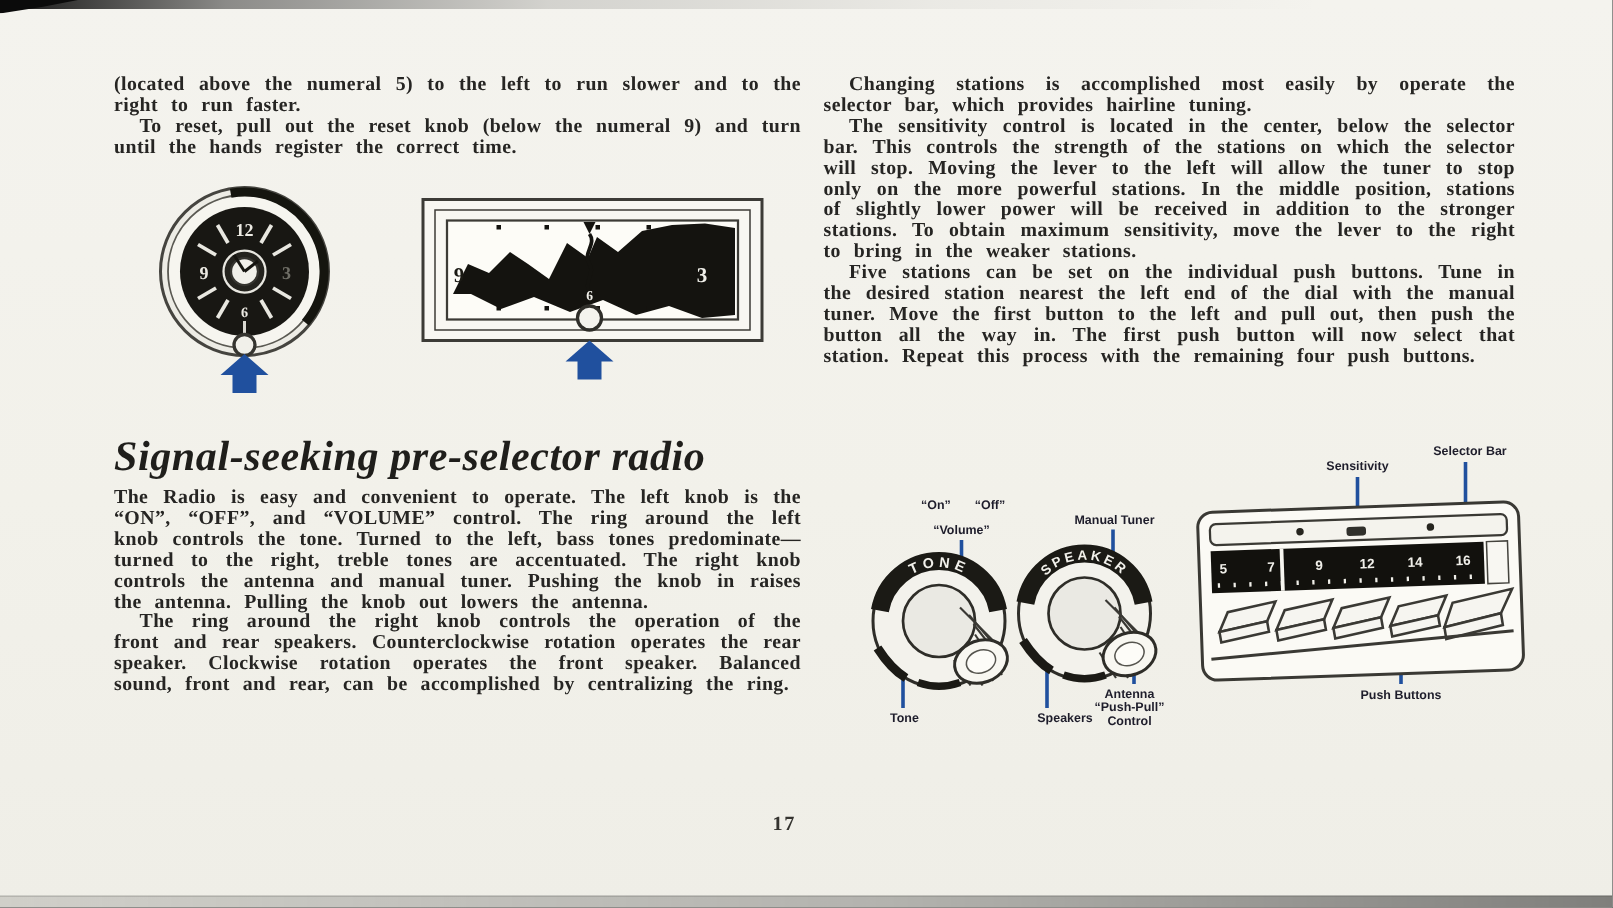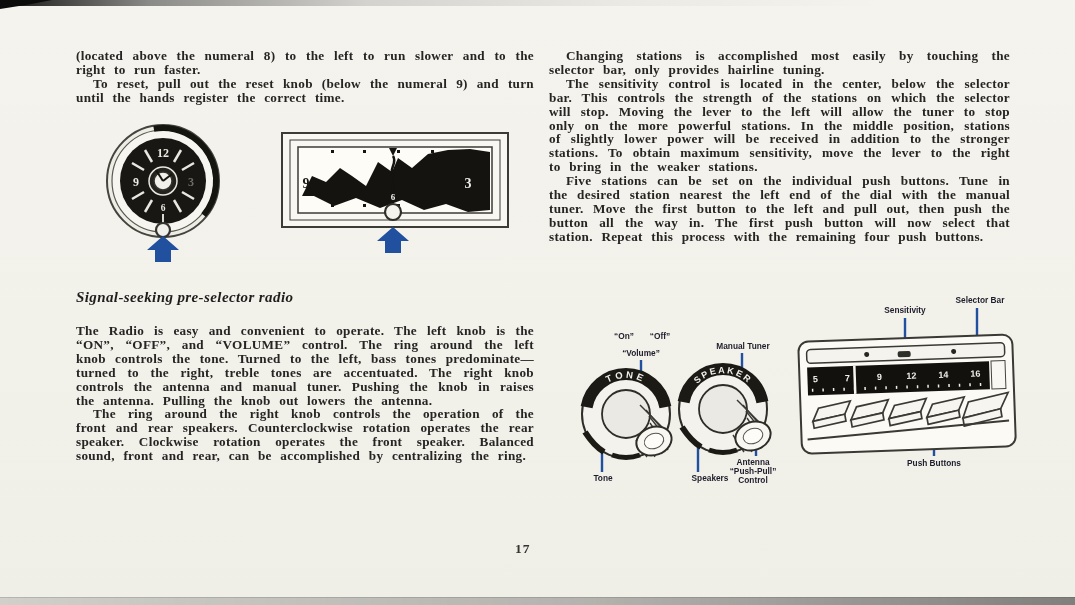--- a/index.html
+++ b/index.html
@@ -14,38 +14,38 @@
         border-top:1px solid rgba(60,60,58,.18);
         background:linear-gradient(to right,rgba(150,150,146,.35),rgba(120,120,118,.5) 55%,rgba(80,80,78,.7));}
   .body-text{position:absolute;font-size:13.2px;line-height:13.9px;font-weight:bold;
         color:#262523;text-align:justify;letter-spacing:.3px;word-spacing:5px;}
   .body-text p{margin:0;}
   .body-text p.indent{text-indent:17px;}
   .tb-left-top{left:76px;top:49px;width:458px;}
   .tb-left-radio{left:76px;top:324px;width:458px;}
   .tb-right{left:549px;top:49px;width:461px;}
   .heading{position:absolute;left:76px;top:289px;font-style:italic;font-weight:bold;
-        font-size:15px;letter-spacing:.4px;color:#1f1e1b;}
+        font-size:28px;letter-spacing:.4px;color:#1f1e1b;}
   .pageno{position:absolute;left:515px;top:541px;width:44px;text-align:left;
         font-size:13.5px;font-weight:bold;color:#34332f;letter-spacing:1px;}
   .ill{position:absolute;}
   svg text{font-family:"Liberation Sans",sans-serif;}
   .lbl{font-size:8.3px;font-weight:bold;fill:#1e1d2b;text-anchor:middle;}
   .leader{stroke:#20509e;stroke-width:2.4;}
   .serif-num{font-family:"Liberation Serif",serif;font-weight:bold;}
 </style>
 </head>
 <body>
 
 <div class="page">
   <div class="top-bar"></div>
   <div class="top-wedge"></div>
 
   <div class="body-text tb-left-top">
-    <p>(located above the numeral 8) to the left to run slower and to the right to run faster.</p>
+    <p>(located above the numeral 5) to the left to run slower and to the right to run faster.</p>
     <p class="indent">To reset, pull out the reset knob (below the numeral 9) and turn until the hands register the correct time.</p>
   </div>
 
   <svg class="ill" style="left:90px;top:116px;" width="440" height="150" viewBox="90 116 440 150">
 
     <g>
       <circle cx="163" cy="181" r="56" fill="#edece5" stroke="#45443f" stroke-width="2"></circle>
       <circle cx="163" cy="181" r="51" fill="#f6f5ef" stroke="#5a5952" stroke-width="1.2"></circle>
       <path d="M153.8 128.8 A53 53 0 0 1 203.6 215.1" fill="none" stroke="#15150f" stroke-width="6"></path>
       <circle cx="163" cy="181" r="43" fill="#181713"></circle>
@@ -100,21 +100,21 @@
     </g>
   </svg>
 
   <div class="heading">Signal-seeking pre-selector radio</div>
   <div class="body-text tb-left-radio">
     <p>The Radio is easy and convenient to operate. The left knob is the “ON”, “OFF”, and “VOLUME” control. The ring around the left knob controls the tone. Turned to the left, bass tones predominate—turned to the right, treble tones are accentuated. The right knob controls the antenna and manual tuner. Pushing the knob in raises the antenna. Pulling the knob out lowers the antenna.</p>
     <p class="indent">The ring around the right knob controls the operation of the front and rear speakers. Counterclockwise rotation operates the rear speaker. Clockwise rotation operates the front speaker. Balanced sound, front and rear, can be accomplished by centralizing the ring.</p>
   </div>
 
   <div class="body-text tb-right">
-    <p class="indent">Changing stations is accomplished most easily by touching the selector bar, only provides hairline tuning.</p>
+    <p class="indent">Changing stations is accomplished most easily by operate the selector bar, which provides hairline tuning.</p>
     <p class="indent">The sensitivity control is located in the center, below the selector bar. This controls the strength of the stations on which the selector will stop. Moving the lever to the left will allow the tuner to stop only on the more powerful stations. In the middle position, stations of slightly lower power will be received in addition to the stronger stations. To obtain maximum sensitivity, move the lever to the right to bring in the weaker stations.</p>
     <p class="indent">Five stations can be set on the individual push buttons. Tune in the desired station nearest the left end of the dial with the manual tuner. Move the first button to the left and pull out, then push the button all the way in. The first push button will now select that station. Repeat this process with the remaining four push buttons.</p>
   </div>
 
   <svg class="ill" style="left:560px;top:288px;" width="458" height="200" viewBox="560 288 458 200">
 
     <g class="leader">
       <line x1="641" y1="360" x2="641" y2="424"></line>
       <line x1="742" y1="353" x2="742" y2="414"></line>
       <line x1="602" y1="444" x2="602" y2="472"></line>

